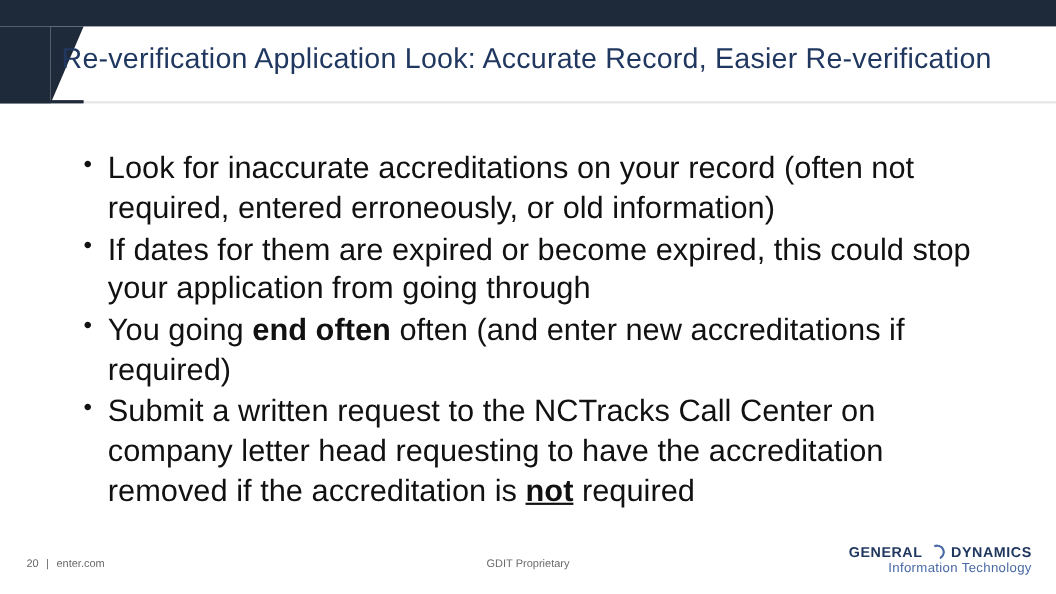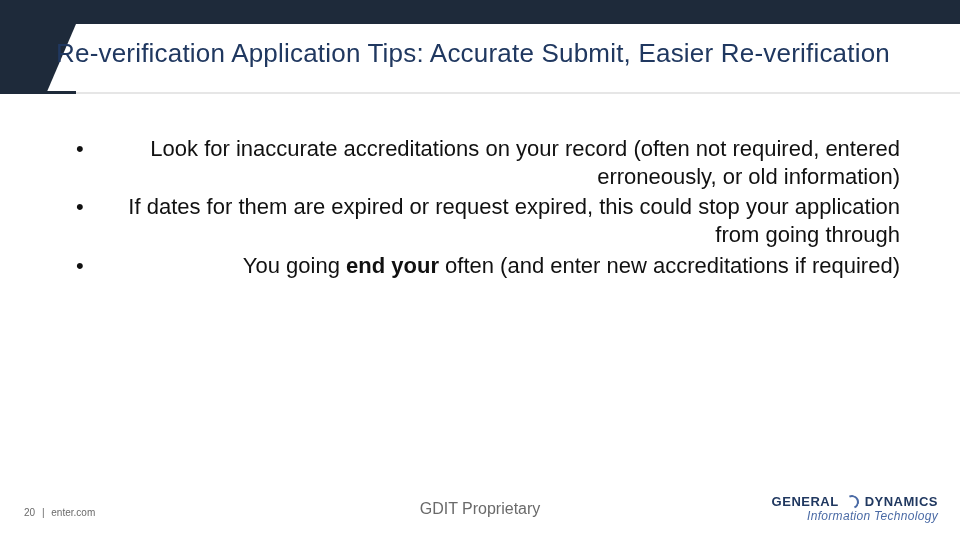--- a/index.html
+++ b/index.html
@@ -7,51 +7,52 @@
   .slide { position: relative; width: 960px; height: 540px; }
   .top-bar { position: absolute; top: 0; left: 0; width: 100%; height: 24px; background: #1e2a3a; }
   .header-block { position: absolute; top: 24px; left: 0; width: 100%; height: 70px; }
   .header-accent { position: absolute; top: 0; left: 0; width: 46px; height: 70px; background: #1e2a3a; }
   .header-accent::after { content: ""; position: absolute; top: 0; right: -30px; width: 0; height: 0; border-top: 70px solid #1e2a3a; border-right: 30px solid transparent; }
   .title { position: absolute; top: 14px; left: 56px; right: 20px; font-size: 26px; font-weight: 400; color: #203860; letter-spacing: 0.2px; }
   .header-line { position: absolute; bottom: 0; left: 0; width: 100%; height: 2px; background: #e6e6e6; }
   .header-line::before { content: ""; position: absolute; top: -1px; left: 0; width: 76px; height: 3px; background: #1e2a3a; }
   .content { position: absolute; top: 135px; left: 70px; right: 60px; }
   ul.bullets { list-style: none; }
-  ul.bullets > li { position: relative; padding-left: 28px; font-size: 22px; line-height: 1.28; color: #111; margin-bottom: 2px; text-align: right; }
+  ul.bullets > li { position: relative; padding-left: 28px; font-size: 28px; line-height: 1.28; color: #111; margin-bottom: 2px; }
   ul.bullets > li::before { content: "•"; position: absolute; left: 6px; top: 0; font-size: 22px; color: #111; }
   .b { font-weight: 700; }
   .u { text-decoration: underline; }
   .footer { position: absolute; bottom: 18px; left: 0; width: 100%; height: 30px; }
   .page-num { position: absolute; left: 24px; bottom: 4px; font-size: 10px; color: #6a6a6a; }
   .sep { padding: 0 4px; color: #6a6a6a; }
   .site { font-size: 10px; color: #6a6a6a; }
-  .proprietary { position: absolute; left: 50%; transform: translateX(-50%); bottom: 4px; font-size: 16px; color: #6a6a6a; }
+  .proprietary { position: absolute; left: 50%; transform: translateX(-50%); bottom: 4px; font-size: 10px; color: #6a6a6a; }
   .logo { position: absolute; right: 22px; bottom: 0; text-align: right; line-height: 1; }
   .logo-top { font-family: Arial, sans-serif; font-weight: 700; font-size: 13px; letter-spacing: 0.5px; color: #203860; display: flex; align-items: flex-start; justify-content: flex-end; gap: 6px; }
   .logo-swoosh { width: 14px; height: 14px; border: 2px solid #4a6aa5; border-radius: 50%; border-left-color: transparent; border-bottom-color: transparent; transform: rotate(20deg); display: inline-block; }
-  .logo-bottom { font-style: italic; font-size: 12px; color: #4a6aa5; letter-spacing: 0.3px; margin-top: 1px; }
+  .logo-bottom { font-size: 12px; color: #4a6aa5; letter-spacing: 0.3px; margin-top: 1px; }
 </style>
 </head>
 <body>
 
 <div class="slide">
   <div class="top-bar"></div>
 
   <div class="header-block">
     <div class="header-accent"></div>
-    <div class="title">Re-verification Application Tips: Accurate Submit, Easier Re-verification</div>
+    <div class="title">Re-verification Application Look: Accurate Record, Easier Re-verification</div>
     <div class="header-line"></div>
   </div>
 
   <div class="content">
     <ul class="bullets">
       <li><span>Look for inaccurate accreditations on your record (often not required, entered erroneously, or old information)</span></li>
-      <li><span>If dates for them are expired or request expired, this could stop your application from going through</span></li>
-      <li><span>You going </span><span class="b">end your</span><span> often (and enter new accreditations if required)</span></li>
+      <li><span>If dates for them are expired or become expired, this could stop your application from going through</span></li>
+      <li><span>You going </span><span class="b">end often</span><span> often (and enter new accreditations if required)</span></li>
+      <li><span>Submit a written request to the NCTracks Call Center on company letter head requesting to have the accreditation removed if the accreditation is </span><span class="b u">not</span><span> required</span></li>
     </ul>
   </div>
 
   <div class="footer">
     <div class="page-num">
       <span>20</span>
       <span class="sep">|</span>
       <span class="site">enter.com</span>
     </div>
     <div class="proprietary">GDIT Proprietary</div>

